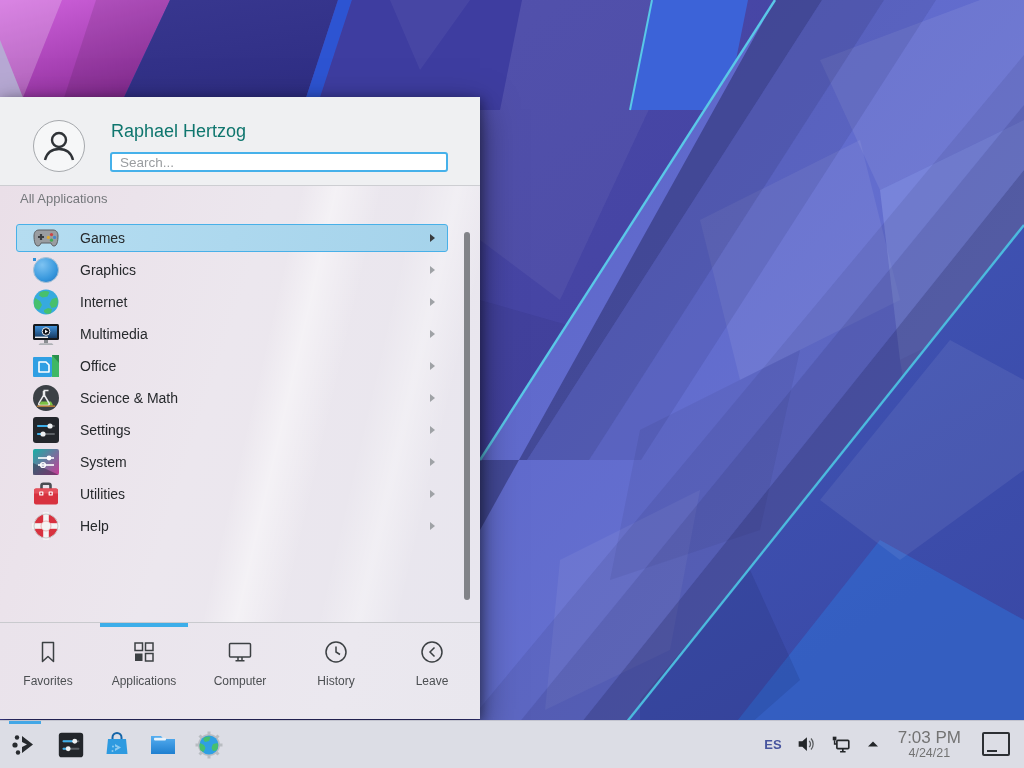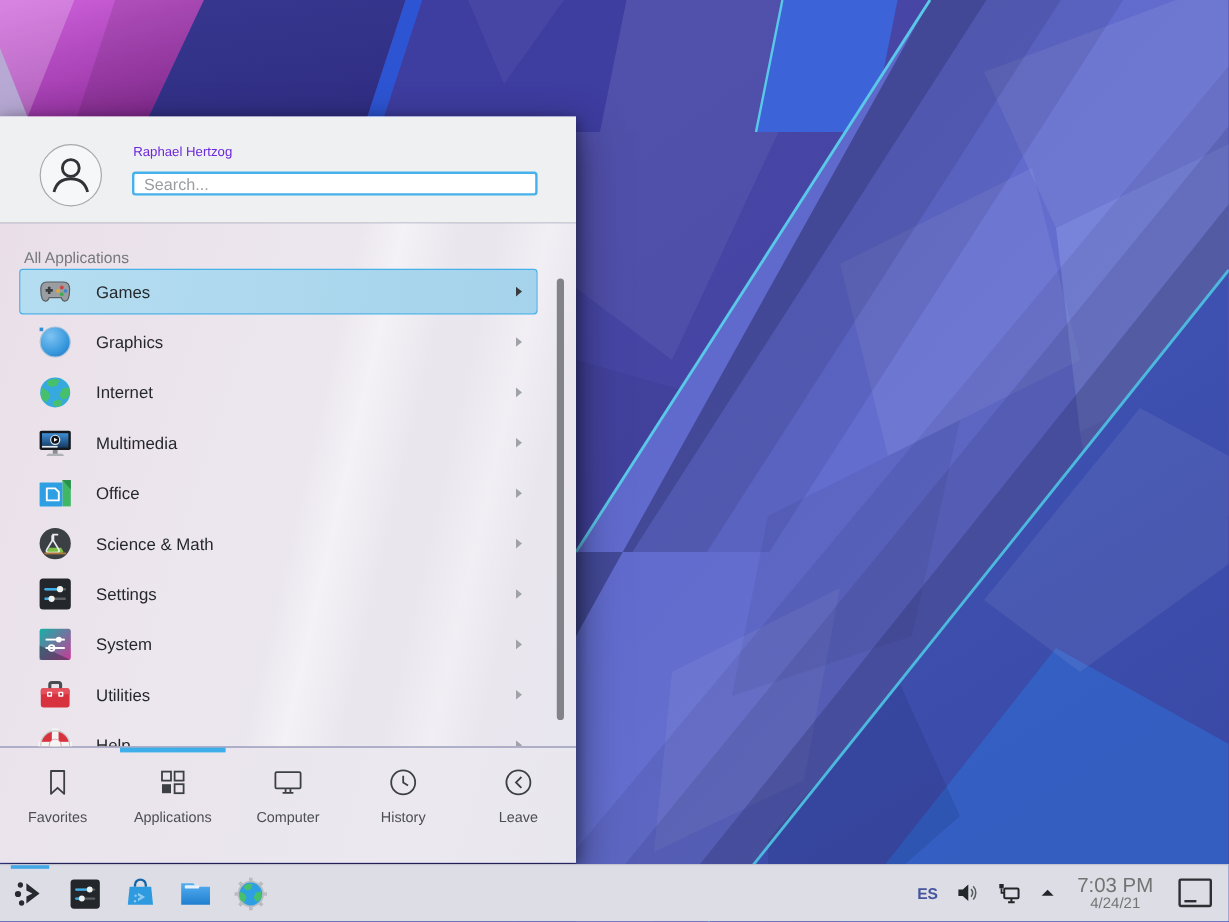--- a/index.html
+++ b/index.html
@@ -9,33 +9,33 @@
   
   #wallpaper{position:absolute;inset:0;}
   
   .menu-panel{position:absolute;left:0;top:97px;width:480px;height:622px;display:flex;
       flex-direction:column;box-shadow:0 12px 34px rgba(0,0,0,.5),2px 2px 10px rgba(0,0,0,.35);}
   .menu-header{height:89px;flex:0 0 89px;background:#eff0f2;border-bottom:1px solid #cdced2;
       display:flex;align-items:flex-start;padding:23px 0 0 33px;box-sizing:border-box;}
   .avatar{width:50px;height:50px;border:1px solid #a6a9ad;border-radius:50%;background:#f6f7f8;
       flex:0 0 50px;}
   .hdr-right{margin-left:25px;flex:1;padding-right:32px;}
-  .user-name{font-size:11px;color:#6d28d9;margin:1px 0 10px 1px;}
+  .user-name{font-size:18px;color:#0f766e;margin:1px 0 10px 1px;}
   .search{height:20px;width:100%;box-sizing:border-box;border:2px solid #46b1ea;border-radius:3px;
       background:#fff;font-size:13.5px;padding:0 8px;color:#232629;outline:none;
       font-family:"Liberation Sans",sans-serif;}
   .search::placeholder{color:#9a9da0;}
   .menu-list{flex:1;position:relative;overflow:hidden;
       background:linear-gradient(108deg,#eadfe8 0%,#ece7ee 45%,#e8e6ee 100%);}
   .menu-list::before{content:"";position:absolute;inset:0;pointer-events:none;
       background:linear-gradient(103deg,transparent 52%,rgba(255,255,255,.45) 58%,transparent 66%,
                  transparent 72%,rgba(255,255,255,.35) 79%,transparent 86%);}
-  .section-label{position:absolute;top:21px;left:20px;font-size:13px;color:#75787c;}
+  .section-label{position:absolute;top:5px;left:20px;font-size:13px;color:#75787c;}
   .rows{position:absolute;top:38px;left:16px;width:432px;}
-  .row{height:38px;margin-bottom:4px;display:flex;align-items:center;
+  .row{height:28px;margin-bottom:4px;display:flex;align-items:center;
       padding:0 12px 0 13px;box-sizing:border-box;border-radius:3px;border:1px solid transparent;}
   .row.selected{background:linear-gradient(100deg,#b5ddf1,#a5d3eb);border-color:#48b0e8;}
   .mi{width:32px;height:32px;flex:0 0 32px;}
   .rl{margin-left:18px;font-size:14px;color:#26292c;flex:1;}
   .arr{width:0;height:0;border-left:5px solid #9fa2a6;border-top:4.5px solid transparent;
       border-bottom:4.5px solid transparent;}
   .row.selected .arr{border-left-color:#383b3e;}
   .scrollbar{position:absolute;right:10px;top:46px;width:6px;height:368px;background:#75787c;
       border-radius:3px;opacity:.9;}
   .menu-tabs{height:97px;flex:0 0 97px;border-top:1px solid #c9cace;position:relative;display:flex;

